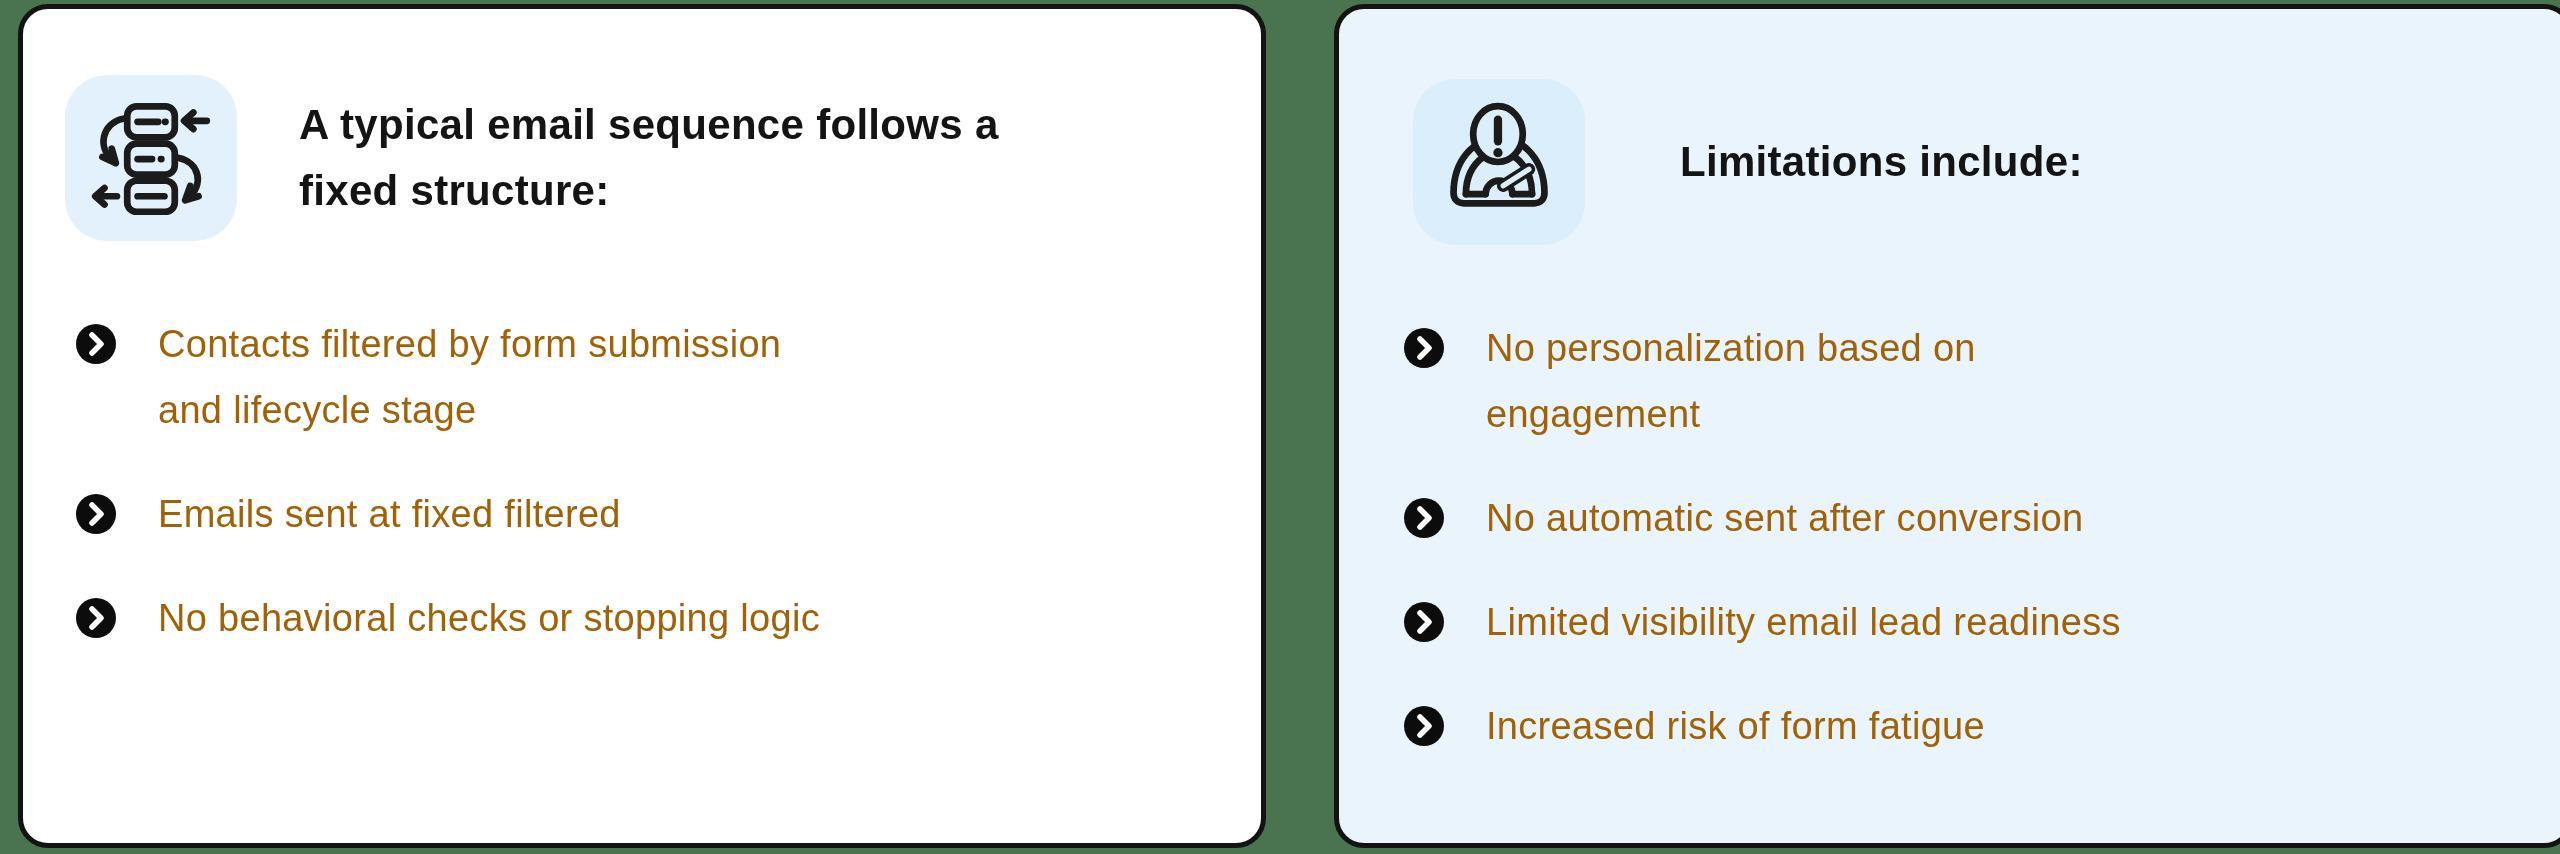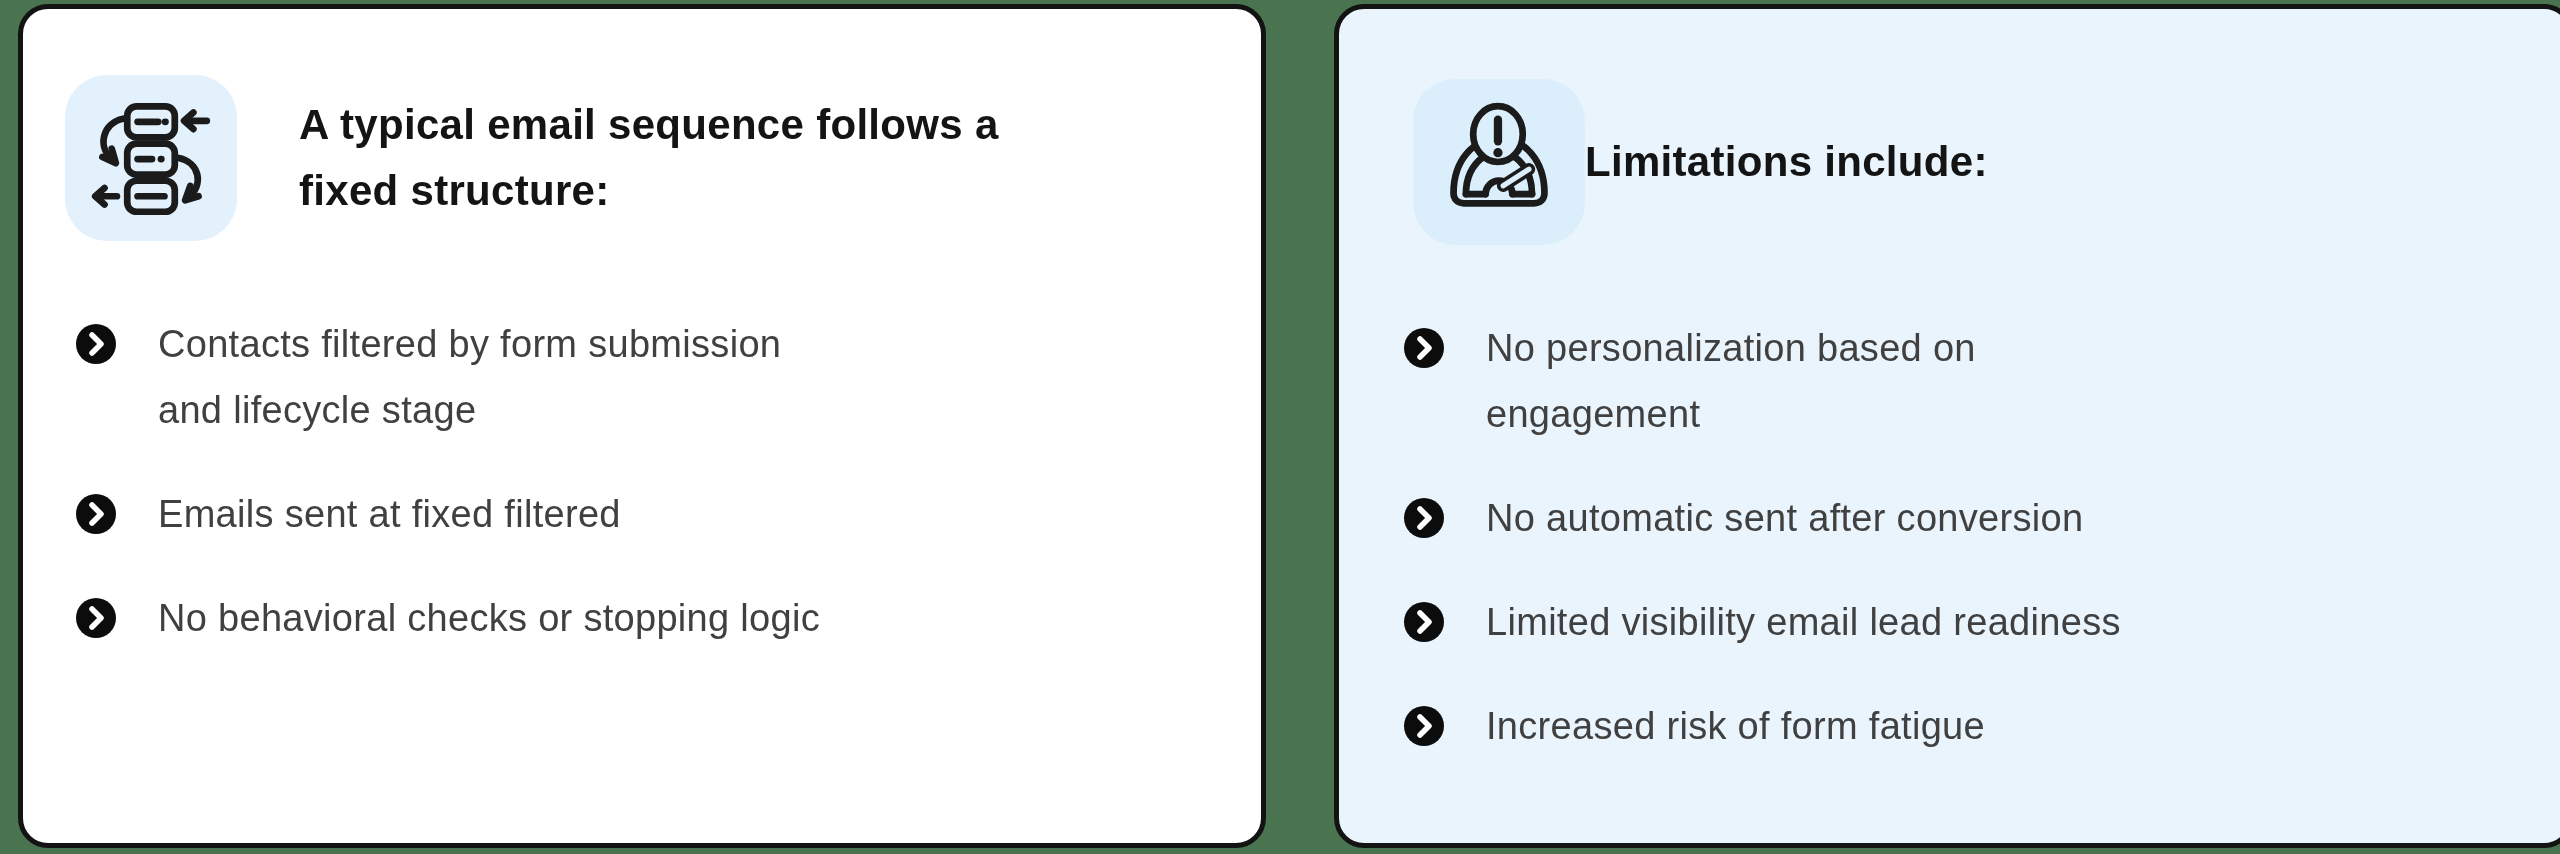--- a/index.html
+++ b/index.html
@@ -25,21 +25,21 @@
     overflow:hidden;
   }
   .card.left{width:1248px;background:#ffffff;}
   .card.right{width:1240px;background:#eaf4fc;}
   .card-header{
     display:flex;
     align-items:center;
     margin:66px 40px 0 42px;
   }
   .card.left  .card-header{gap:62px;}
-  .card.right .card-header{margin-top:70px;margin-left:74px;}
+  .card.right .card-header{gap:95px;margin-top:70px;margin-left:74px;}
   .icon-box{
     width:172px;height:166px;
     border-radius:42px;
     flex:0 0 auto;
     display:flex;align-items:center;justify-content:center;
   }
   .card.left  .icon-box{background:#e3f1fc;}
   .card.right .icon-box{background:#dbeefb;}
   .icon-box svg{width:124px;height:124px;}
   .card-title{
@@ -67,21 +67,21 @@
     width:40px;height:40px;
     margin-top:13px;
     border-radius:50%;
     background:#0c0c0c;
     display:flex;align-items:center;justify-content:center;
   }
   .bullet-marker svg{width:40px;height:40px;display:block;}
   .bullet-text{
     font-size:38px;
     line-height:66px;
-    color:#404040;
+    color:#a16207;
     white-space:pre-line;
     letter-spacing:0.3px;
   }
   .ico{stroke:#1b1b1b;fill:none;stroke-linecap:round;stroke-linejoin:round;}
 </style>
 </head>
 <body>
 
 <div class="stage">
 

